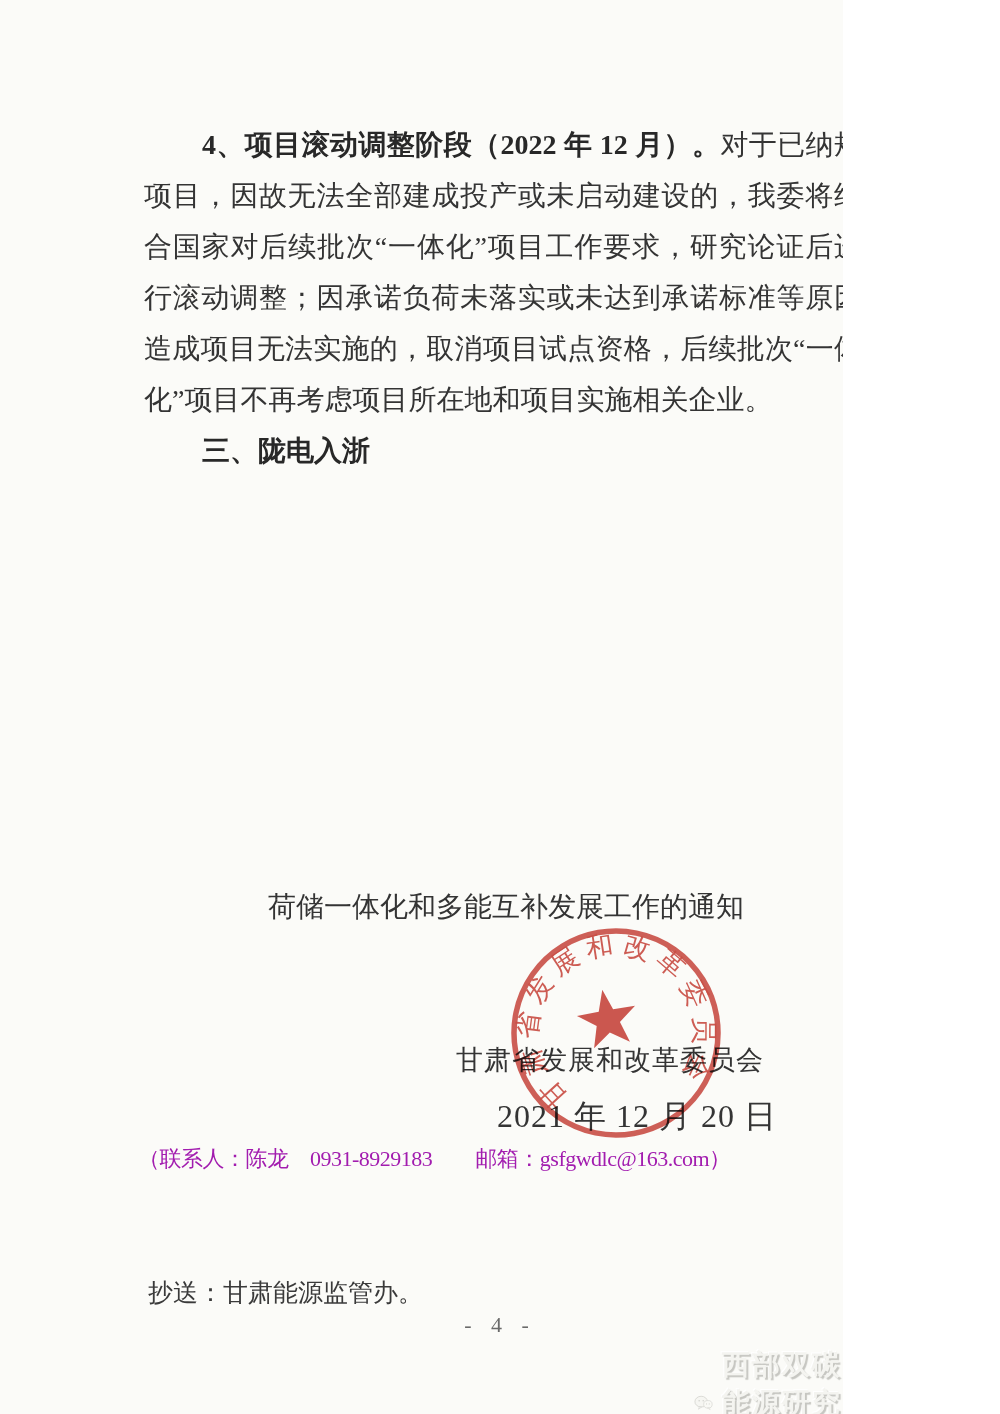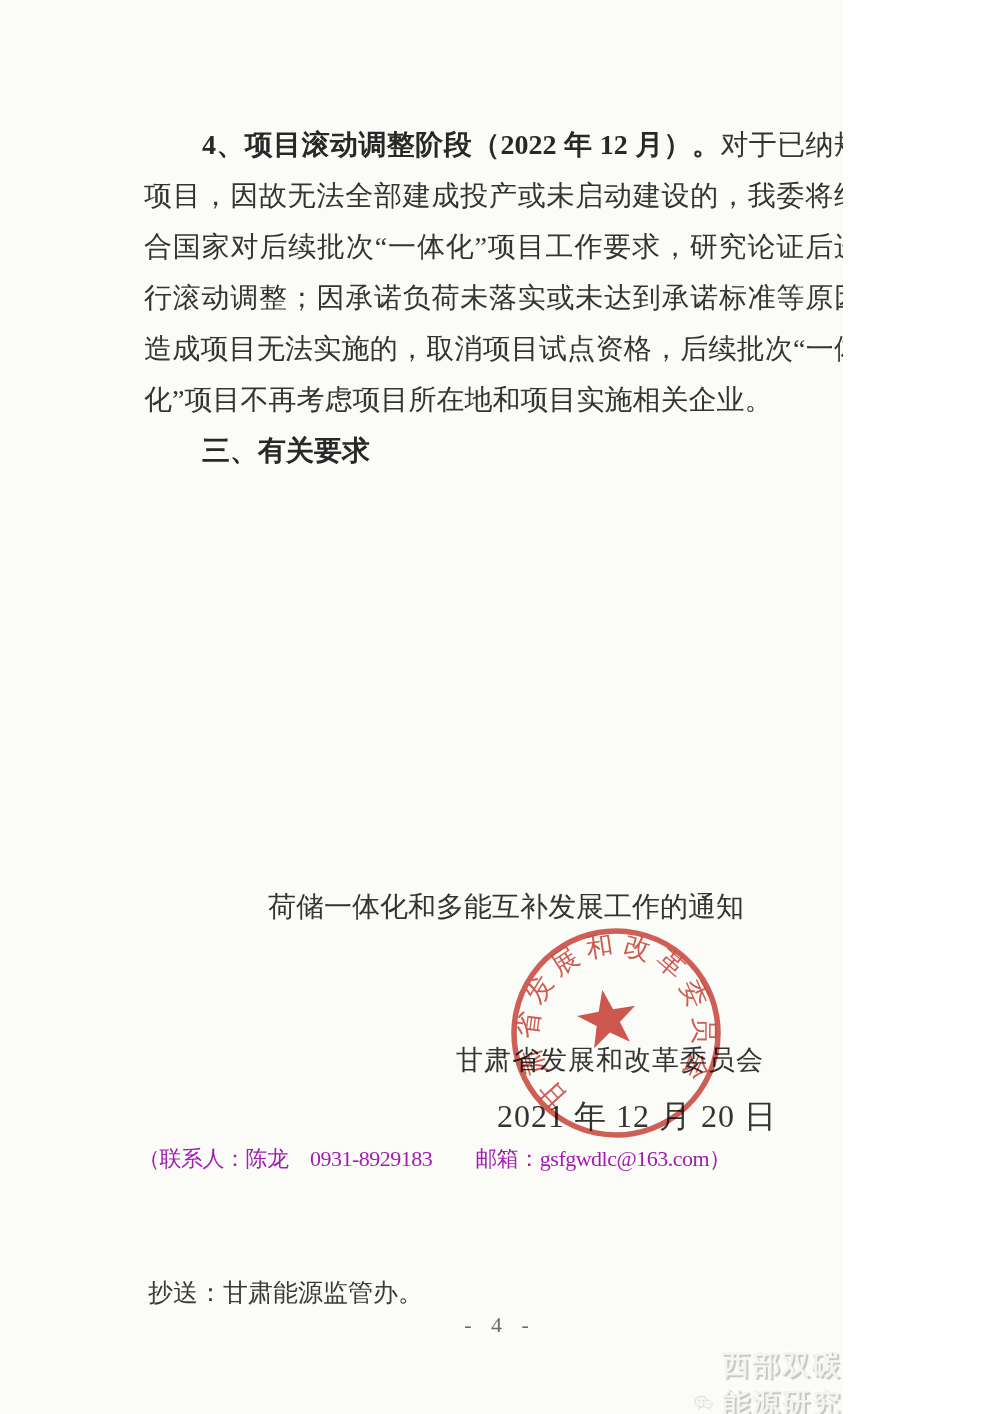--- a/index.html
+++ b/index.html
@@ -64,21 +64,21 @@
     font-family:"Liberation Sans","DejaVu Sans",sans-serif;
   }
 </style>
 </head>
 <body>
 
 <div class="page">
 
   <div class="body-text">
     <p><span class="bold">4、项目滚动调整阶段（2022 年 12 月）。</span><span>对于已纳规项目，因故无法全部建成投产或未启动建设的，我委将结合国家对后续批次“一体化”项目工作要求，研究论证后进行滚动调整；因承诺负荷未落实或未达到承诺标准等原因造成项目无法实施的，取消项目试点资格，后续批次“一体化”项目不再考虑项目所在地和项目实施相关企业。</span></p>
-    <p class="section-heading">三、有关要求</p>
+    <p class="section-heading">三、陇电入浙</p>
   </div>
 
   <div class="attachment">
     <div class="line2">荷储一体化和多能互补发展工作的通知</div>
   </div>
 
   <div class="signer">甘肃省发展和改革委员会</div>
   <div class="doc-date">2021 年 12 月 20 日</div>
   <div class="contact">（联系人：陈龙　0931-8929183　　邮箱：gsfgwdlc@163.com）</div>
 

